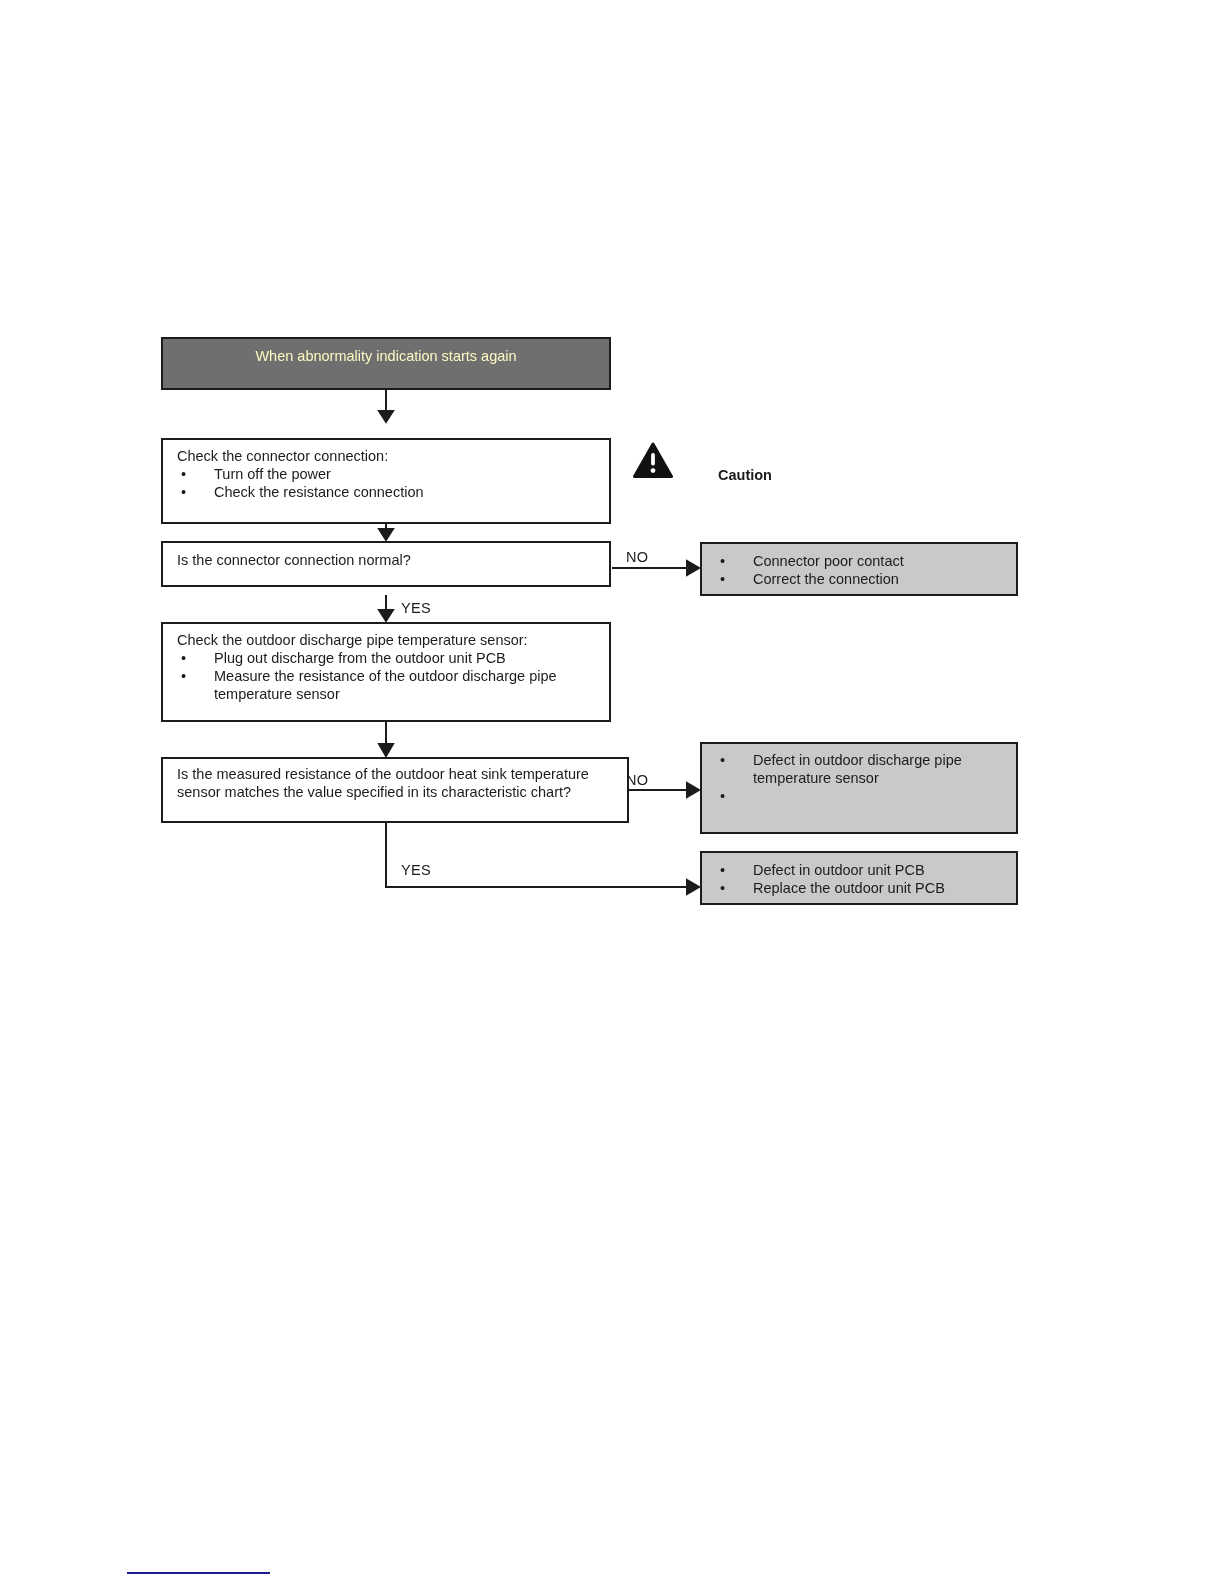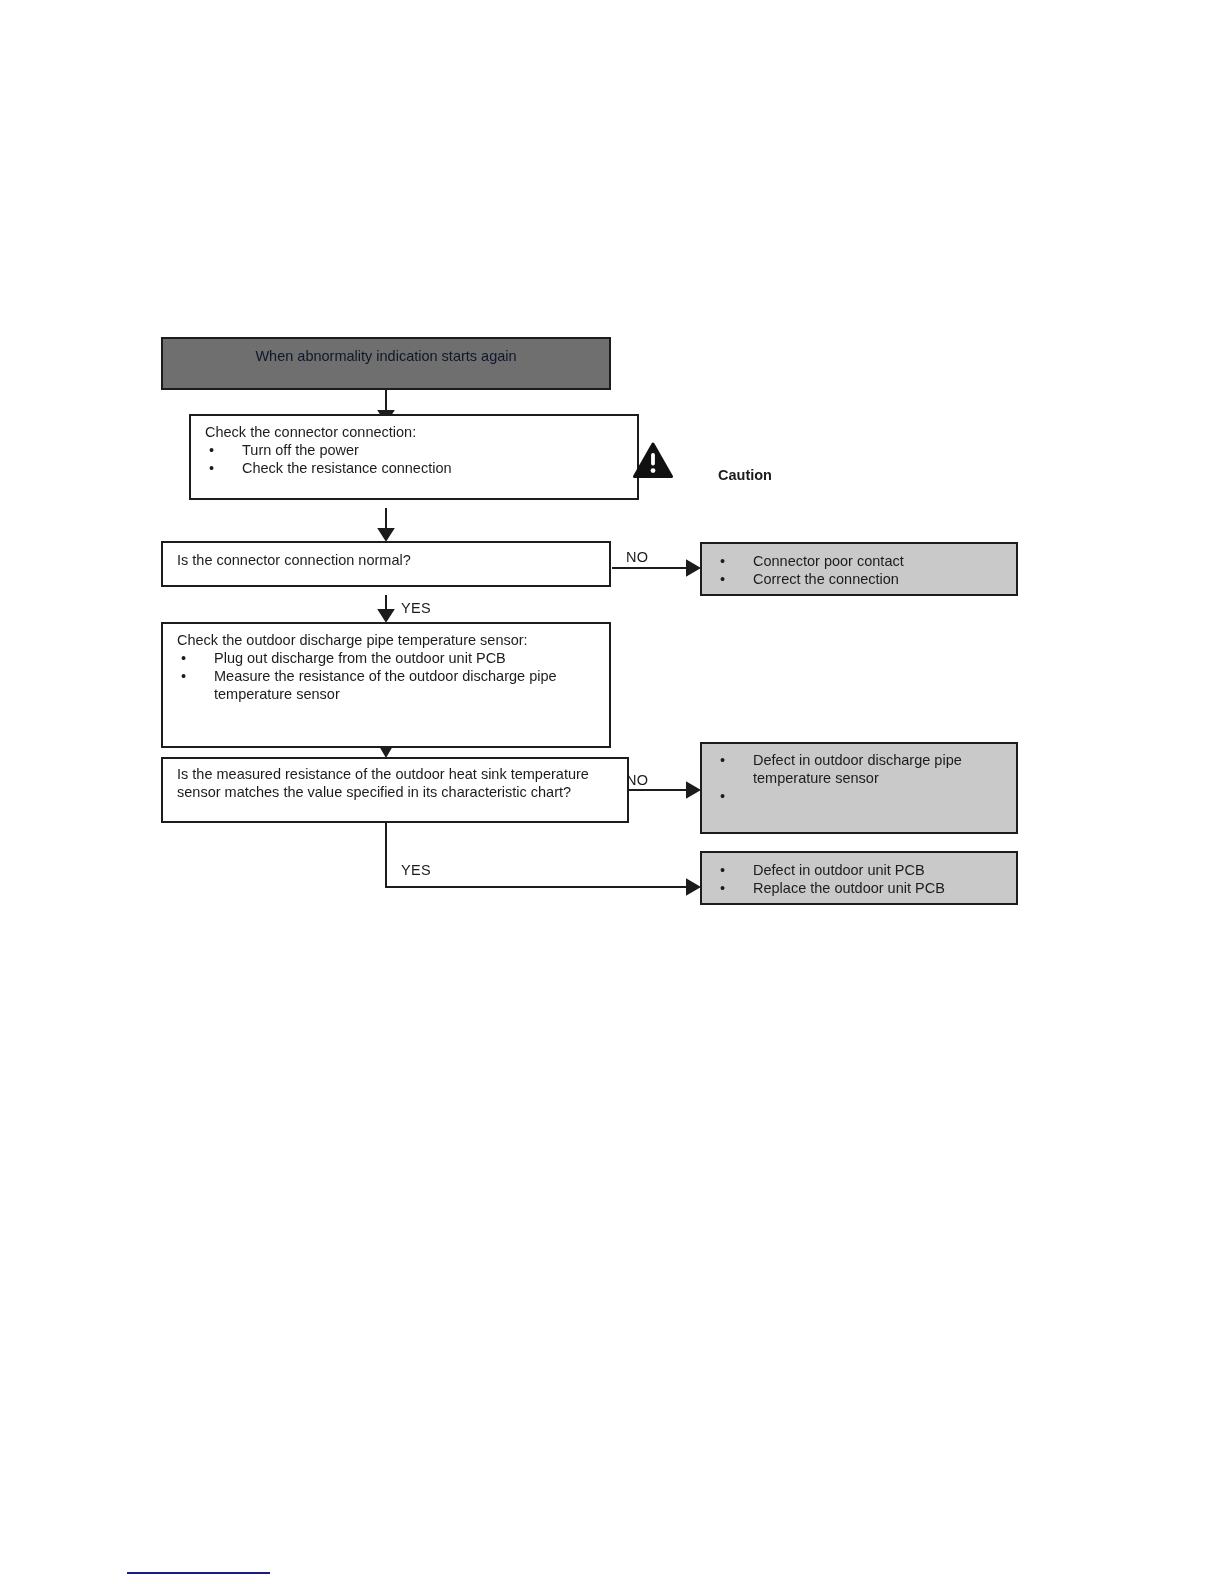--- a/index.html
+++ b/index.html
@@ -28,23 +28,23 @@
     border: 2px solid #1c1c1c;
     background: #ffffff;
   }
   .start-node {
     left: 161px; top: 337px; width: 450px; height: 53px;
     background: #6f6f6f;
     color: #ffffff;
     text-align: center;
     padding-top: 8px;
   }
-  .process-1 { left: 161px; top: 414px; width: 450px; height: 86px; padding: 7px 28px 0 14px; margin-left: 28px; }
+  .process-1 { left: 161px; top: 438px; width: 450px; height: 86px; padding: 7px 28px 0 14px; }
   .decision-1 { left: 161px; top: 541px; width: 450px; height: 46px; padding: 8px 10px 0 14px; }
-  .process-2 { left: 161px; top: 622px; width: 450px; height: 126px; padding: 7px 10px 12px 14px; }
+  .process-2 { left: 161px; top: 622px; width: 450px; height: 100px; padding: 7px 10px 12px 14px; }
   .decision-2 { left: 161px; top: 757px; width: 468px; height: 66px; padding: 6px 10px 0 14px; }
   .result-node {
     background: #c9c9c9;
   }
   .result-1 { left: 700px; top: 542px; width: 318px; height: 54px; padding: 8px 8px 0 14px; }
   .result-2 { left: 700px; top: 742px; width: 318px; height: 92px; padding: 7px 8px 0 14px; }
   .result-3 { left: 700px; top: 851px; width: 318px; height: 54px; padding: 8px 8px 0 14px; }
   .bullets { padding-left: 4px; }
   .bullet-row { display: flex; }
   .bullet-marker { flex: none; width: 33px; }
@@ -102,21 +102,21 @@
       <polygon points="379,744 393,744 386,756"></polygon>
 
       <line x1="612" y1="790" x2="688" y2="790"></line>
       <polygon points="687,783 687,797 699,790"></polygon>
 
       <polyline points="386,823 386,887 688,887" fill="none"></polyline>
       <polygon points="687,880 687,894 699,887"></polygon>
     </g>
   </svg>
 
-  <div class="node start-node" style="background: rgb(111, 111, 111); color: #0f172a;">
+  <div class="node start-node" style="background: rgb(111, 111, 111); color: #fef9c3;">
     <span>When abnormality indication starts again</span>
   </div>
 
   <div class="node process-1">
     <div>Check the connector connection:</div>
     <div class="bullets">
       <div class="bullet-row">
         <span class="bullet-marker">•</span>
         <span class="bullet-text">Turn off the power</span>
       </div>

